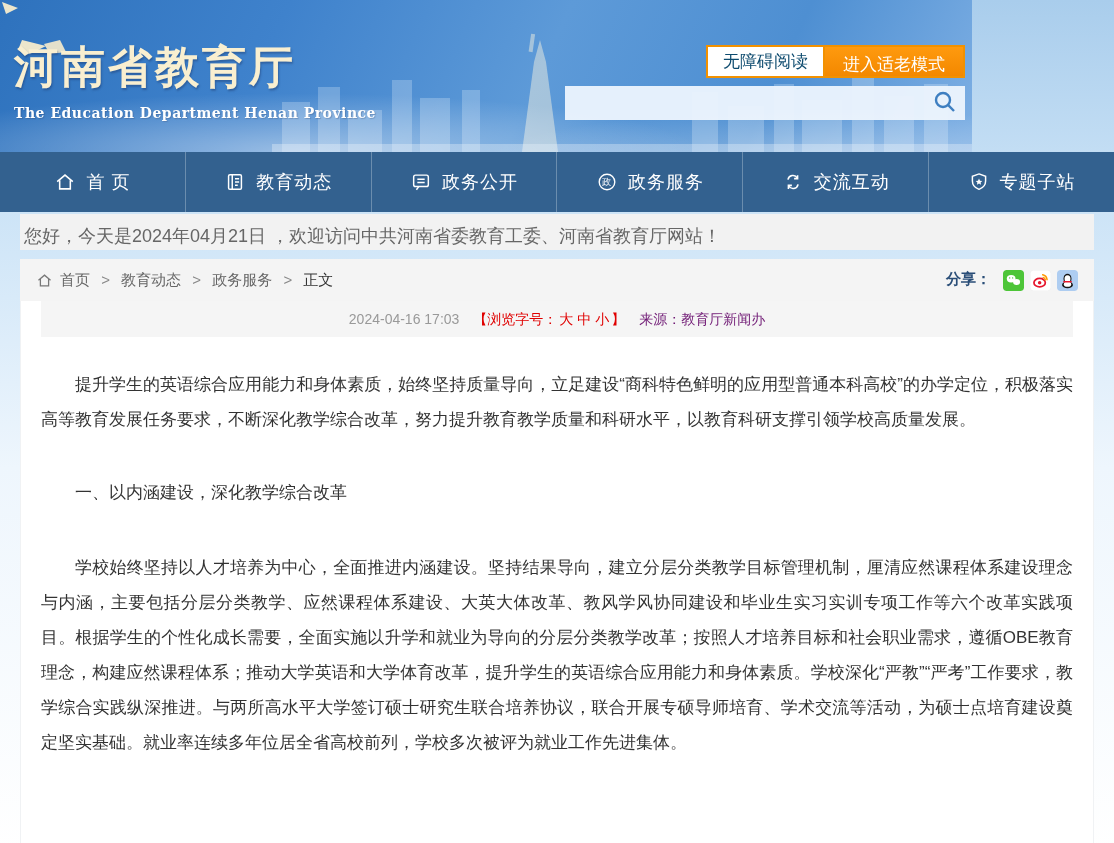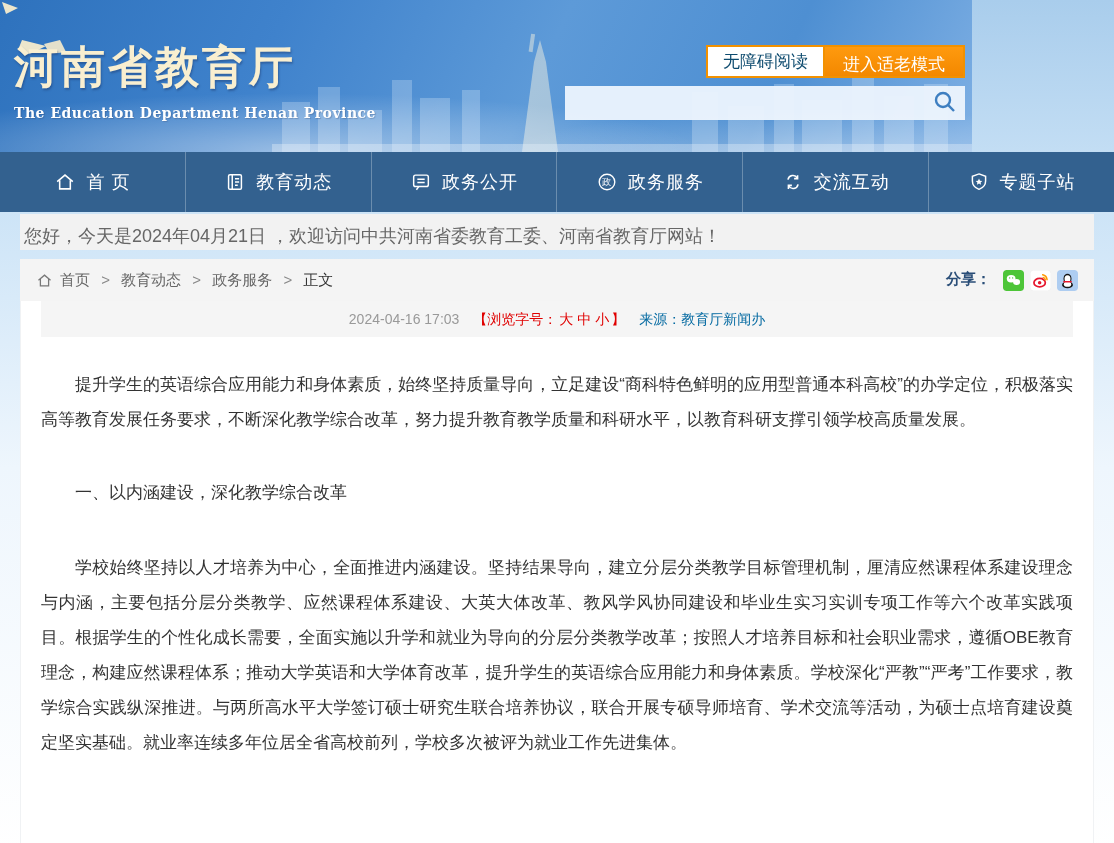--- a/index.html
+++ b/index.html
@@ -83,21 +83,21 @@
   .article-title {
     text-align:center; font-size:27px; font-weight:bold; color:#333;
     padding:36px 40px 20px; letter-spacing:.5px;
   }
   .meta-band {
     background:#f5f5f5; height:36px; line-height:36px; text-align:center;
     font-size:14px; color:#999;
   }
   .meta-band .fsize { color:#e00000; margin:0 10px; }
   .meta-band .fsize .opt { cursor:pointer; margin:0 2px; }
-  .meta-band .src { color:#0369a1; }
+  .meta-band .src { color:#701a75; }
   .body-text { margin-top:30px; font-size:17px; line-height:35px; color:#333; }
   .body-text p { text-indent:2em; text-align:justify; margin-bottom:30px; }
   .body-text h3 { text-indent:2em; font-size:17px; font-weight:normal; margin:38px 0 40px; }
 </style>
 </head>
 <body>
 
 <div class="banner">
   <svg class="doves" width="70" height="55" viewBox="0 0 70 55">
     <polygon points="2,2 18,8 6,14" fill="#f7eccc" opacity=".95"></polygon>

